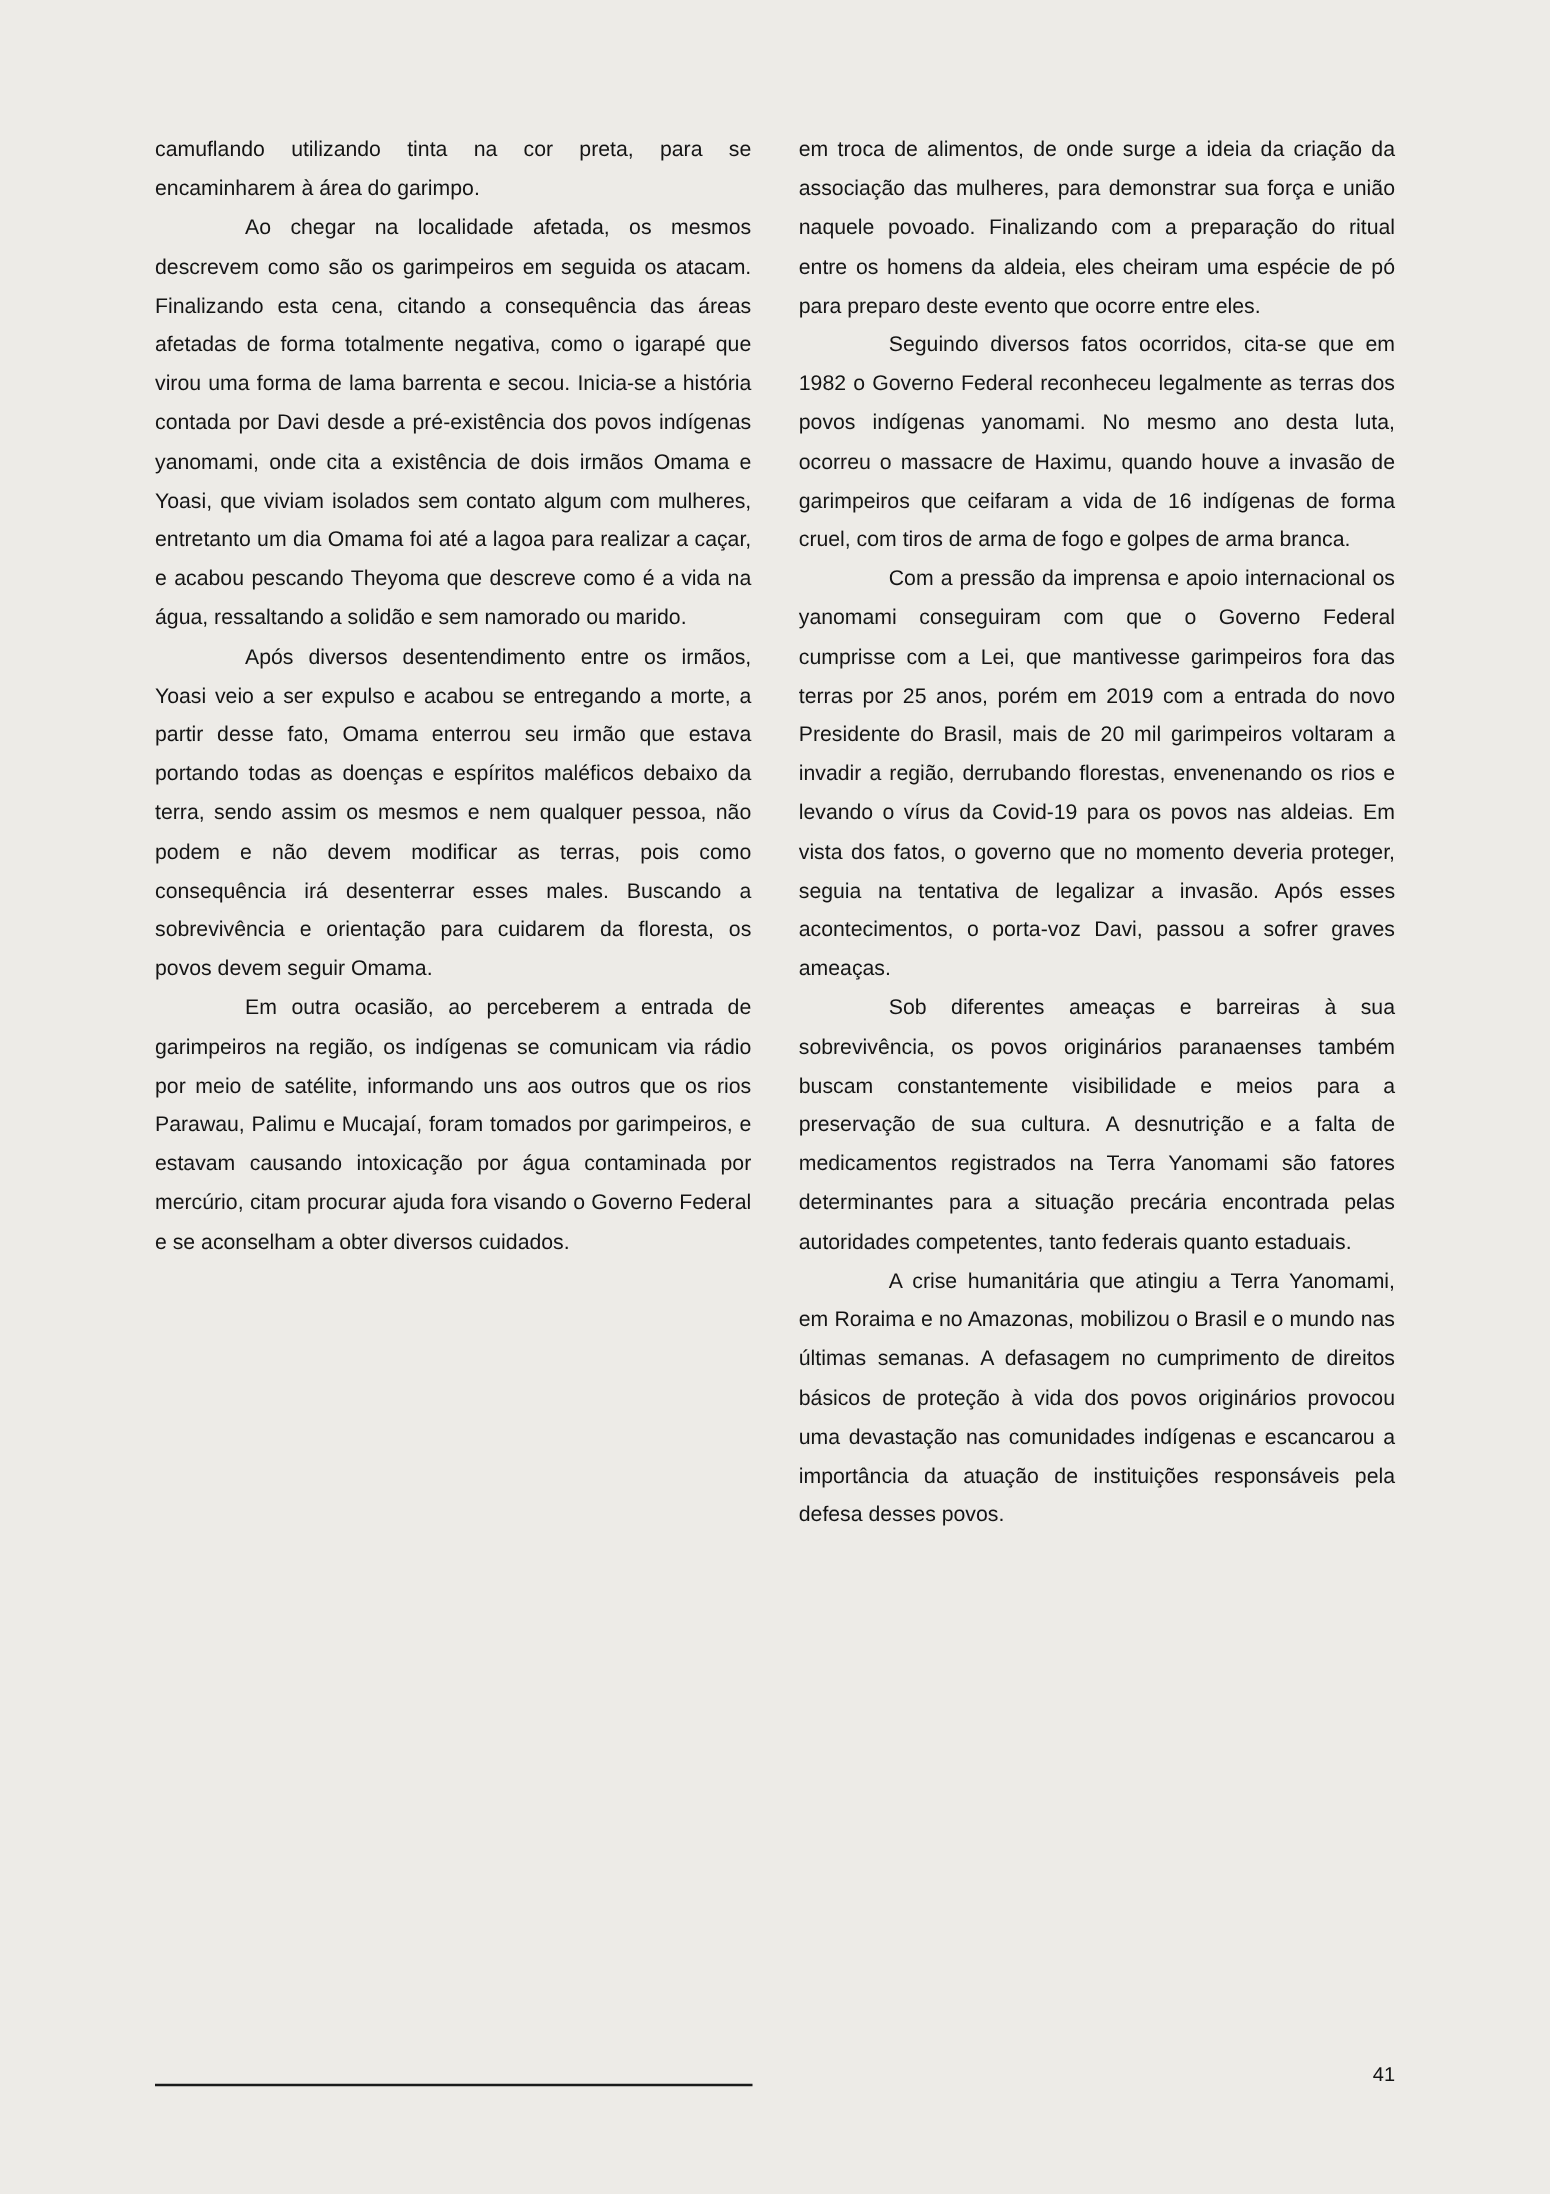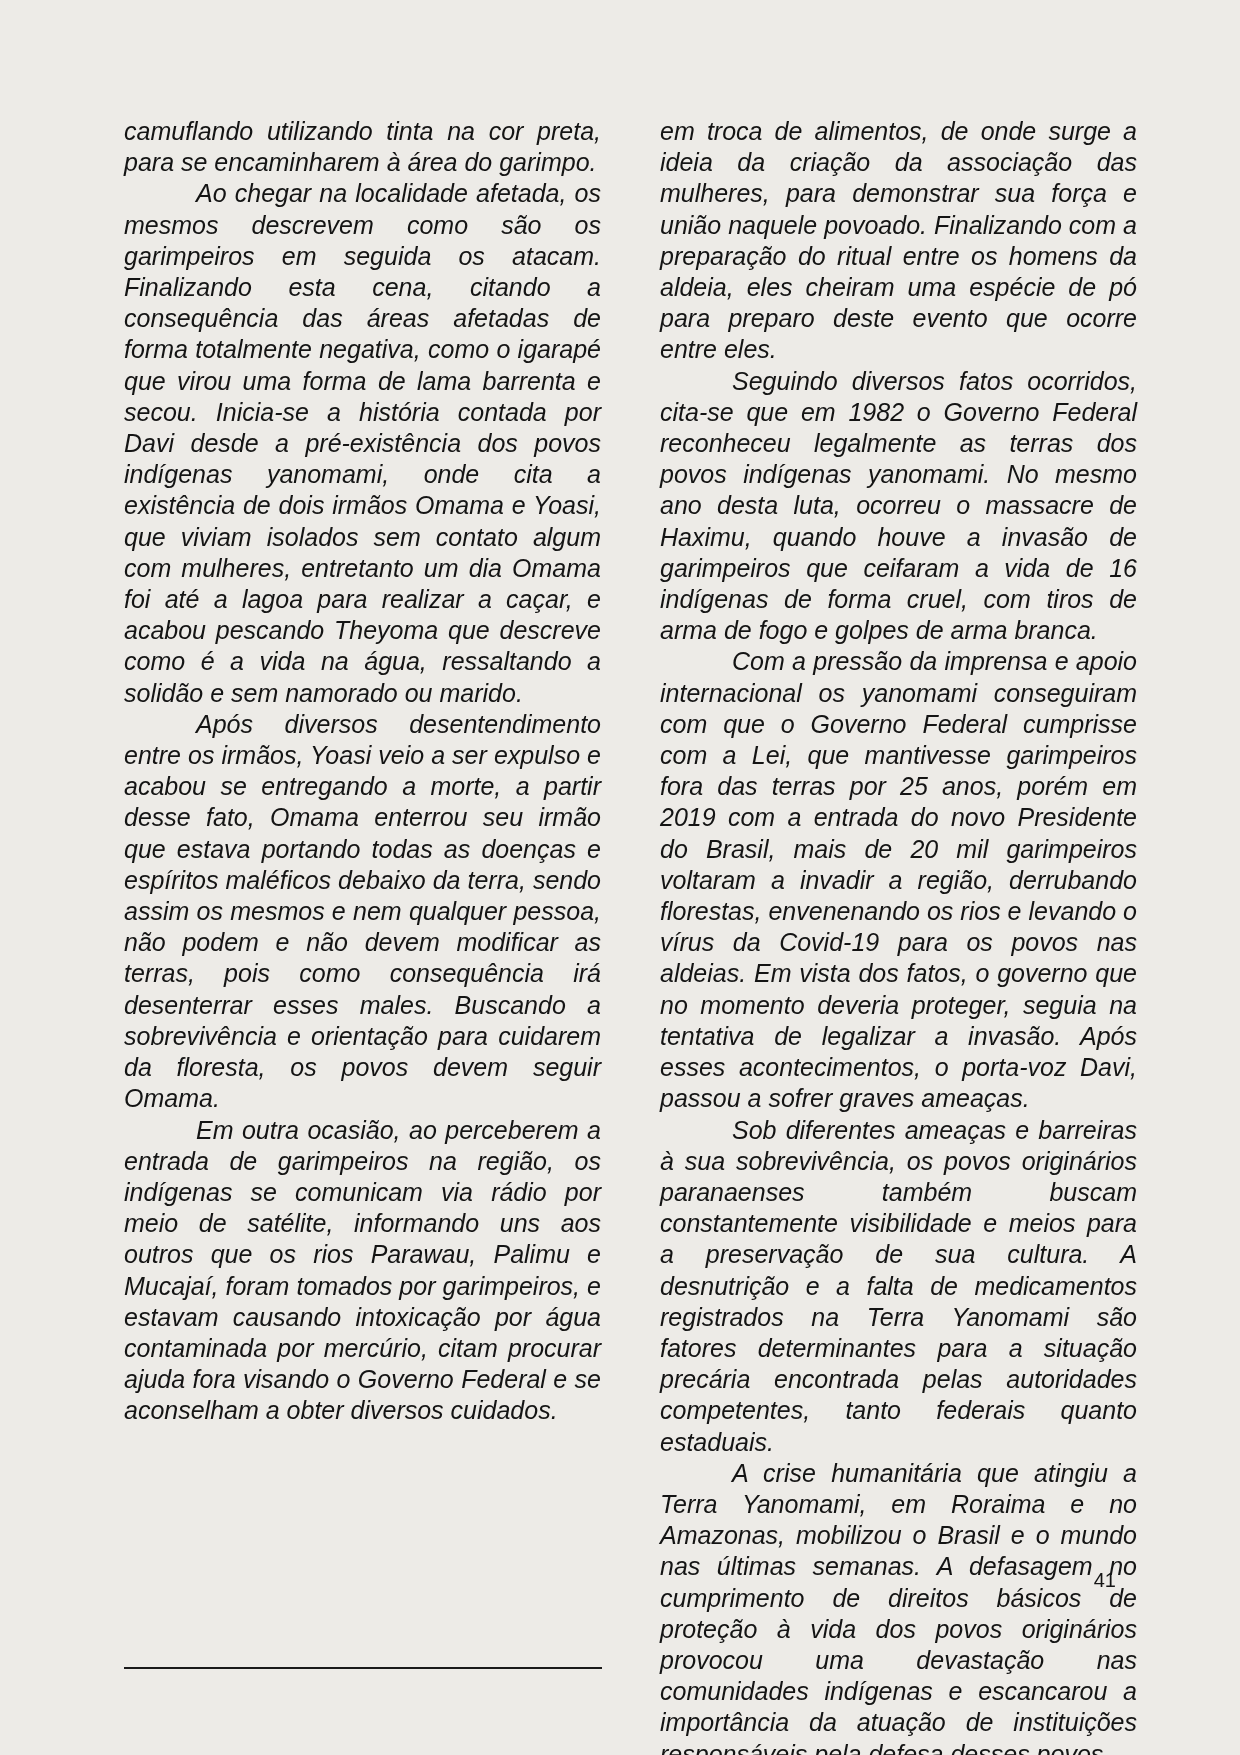--- a/index.html
+++ b/index.html
@@ -7,49 +7,48 @@
       width: 1240px;
       height: 1755px;
       background: #edebe7;
       position: relative;
       overflow: hidden;
       font-family: "Liberation Sans", "DejaVu Sans", sans-serif;
       color: #141414;
     }
     .col {
       position: absolute;
-      top: 116px;
-      font-size: 25px;
+      top: 104px;
+      font-size: 17px;
       line-height: 31.2px;
       text-align: justify;
-      font-style: italic;
     }
     .col-left { left: 124px; width: 477px; }
-    .col-right { left: 639px; width: 477px; margin-left: 21px; }
+    .col-right { left: 639px; width: 477px; }
     .col p {
       margin: 0;
       text-indent: 72px;
       hyphens: none;
     }
     .col p.cont { text-indent: 0; }
     .rule {
       position: absolute;
       left: 124px;
       top: 1667px;
       width: 478px;
       height: 0;
       border-top: 2px solid #1a1a1a;
     }
     .page-number {
       position: absolute;
       left: 1080px;
-      top: 1568px;
+      top: 1649px;
       width: 36px;
       text-align: right;
-      font-size: 20px;
+      font-size: 16px;
       line-height: 24px;
     }
   </style>
 </head>
 <body style="background: rgb(237, 235, 231); color: rgb(20, 20, 20);">
 
 <div class="col col-left">
   <p class="cont">camuflando utilizando tinta na cor preta, para se encaminharem à área do garimpo.</p>
   <p>Ao chegar na localidade afetada, os mesmos descrevem como são os garimpeiros em seguida os atacam. Finalizando esta cena, citando a consequência das áreas afetadas de forma totalmente negativa, como o igarapé que virou uma forma de lama barrenta e secou. Inicia-se a história contada por Davi desde a pré-existência dos povos indígenas yanomami, onde cita a existência de dois irmãos Omama e Yoasi, que viviam isolados sem contato algum com mulheres, entretanto um dia Omama foi até a lagoa para realizar a caçar, e acabou pescando Theyoma que descreve como é a vida na água, ressaltando a solidão e sem namorado ou marido.</p>
   <p>Após diversos desentendimento entre os irmãos, Yoasi veio a ser expulso e acabou se entregando a morte, a partir desse fato, Omama enterrou seu irmão que estava portando todas as doenças e espíritos maléficos debaixo da terra, sendo assim os mesmos e nem qualquer pessoa, não podem e não devem modificar as terras, pois como consequência irá desenterrar esses males. Buscando a sobrevivência e orientação para cuidarem da floresta, os povos devem seguir Omama.</p>

